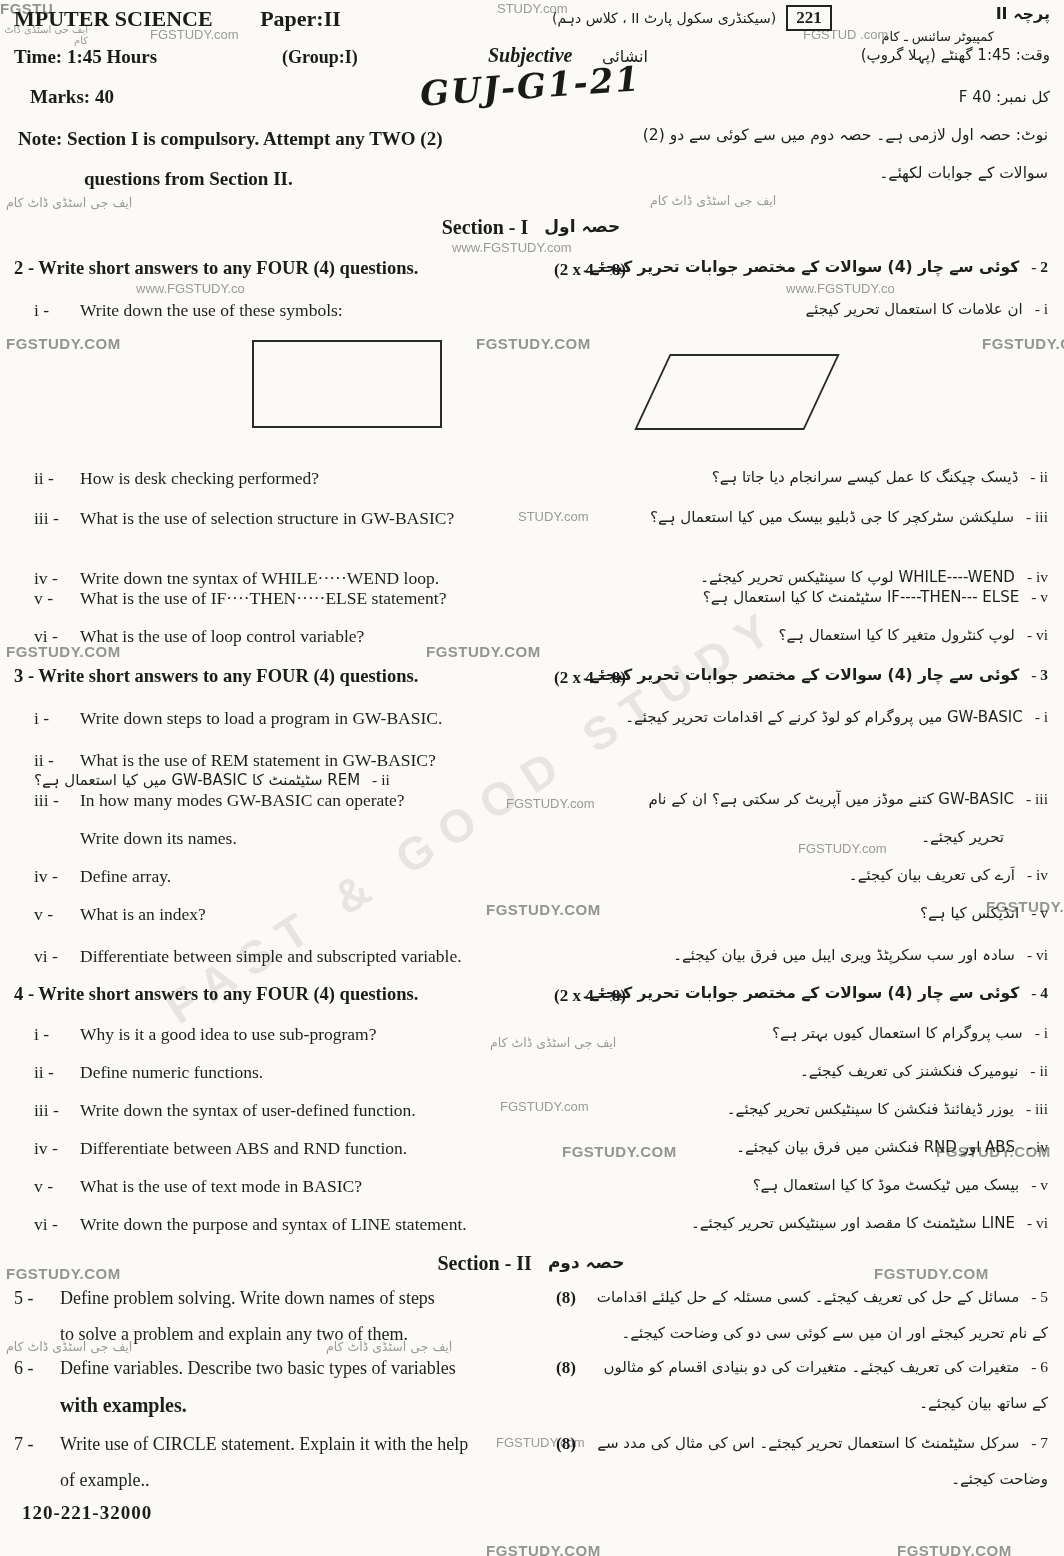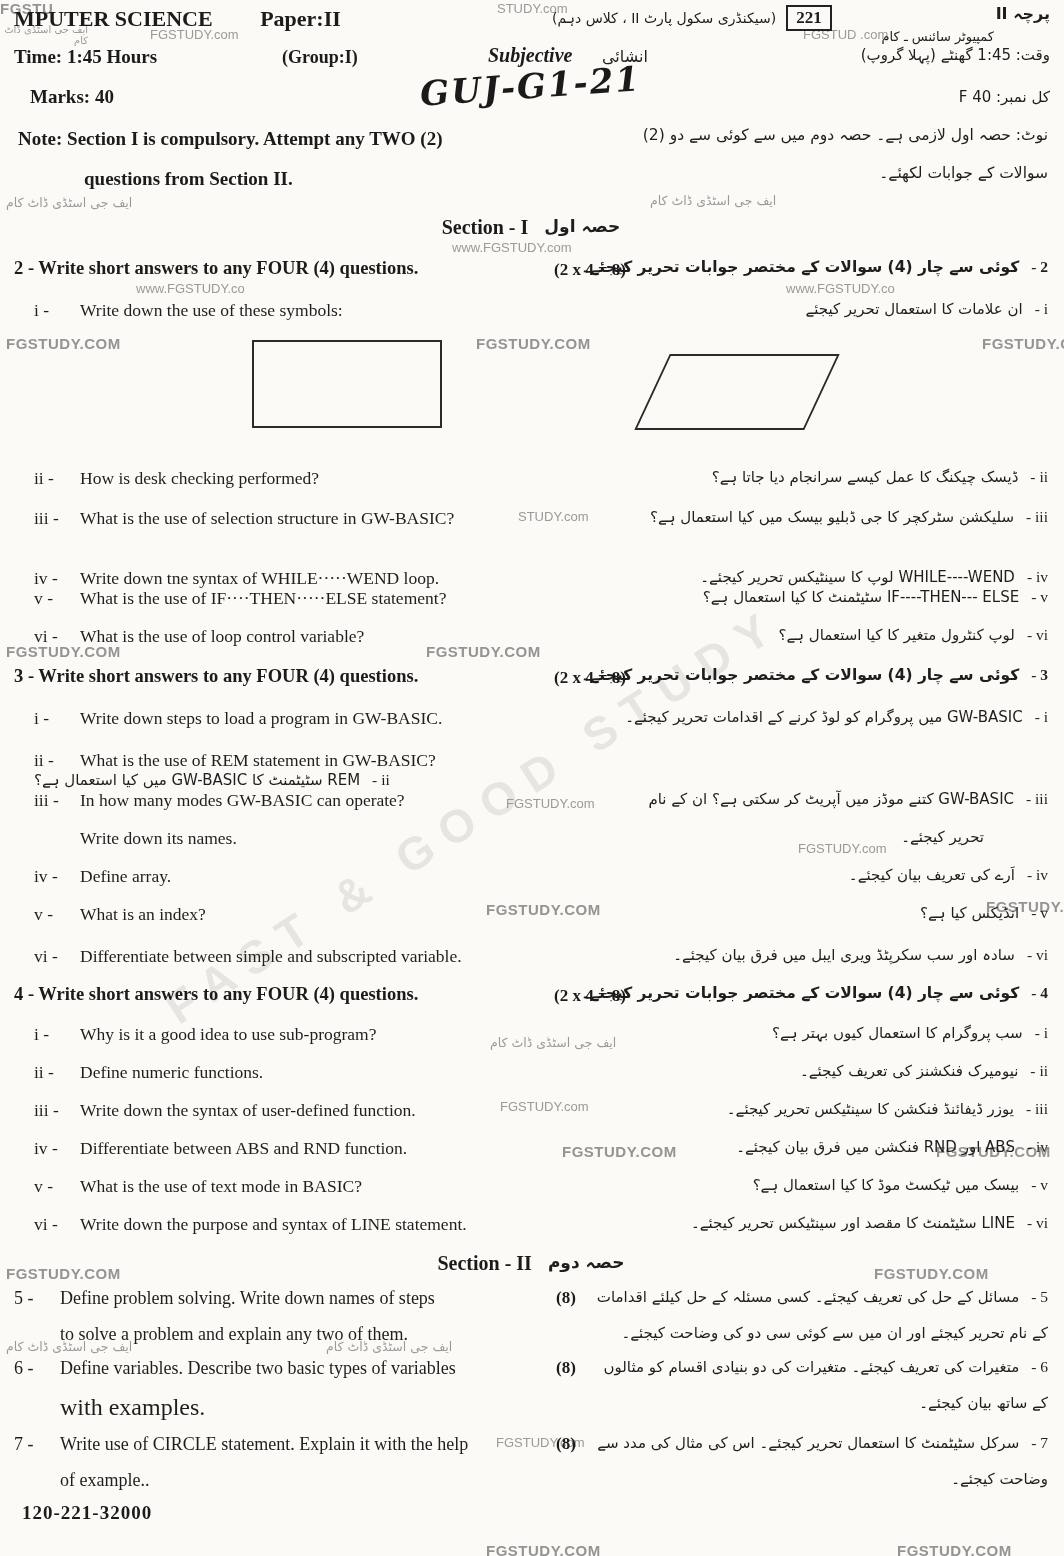--- a/index.html
+++ b/index.html
@@ -202,21 +202,21 @@
   </div>
   <div class="row item" style="top:790px;">
     <span class="en-t"><span class="qnum">iii -</span><span>In how many modes GW-BASIC can operate?</span></span>
     <span class="uritem">
         <span class="ur">GW-BASIC کتنے موڈز میں آپریٹ کر سکتی ہے؟ ان کے نام</span>
         <span class="urnum">- iii</span>
       </span>
   </div>
   <div class="row" style="top:828px; left:80px;">
     <span class="en-t">Write down its names.</span>
-    <span class="ur" style="margin-right:64px;">تحریر کیجئے۔</span>
+    <span class="ur" style="margin-right:44px;">تحریر کیجئے۔</span>
   </div>
   <div class="row item" style="top:866px;">
     <span class="en-t"><span class="qnum">iv -</span><span>Define array.</span></span>
     <span class="uritem">
         <span class="ur">اَرے کی تعریف بیان کیجئے۔</span>
         <span class="urnum">- iv</span>
       </span>
   </div>
   <div class="row item" style="top:904px;">
     <span class="en-t"><span class="qnum">v -</span><span>What is an index?</span></span>
@@ -305,21 +305,21 @@
 
   <div class="row" style="top:1358px;">
     <span class="en-t" style="font-size:18px;"><span class="qnum">6 -</span><span>Define variables. Describe two basic types of variables</span></span>
     <span class="abs b" style="left:542px; top:0; font-size:17px;">(8)</span>
     <span class="uritem">
         <span class="ur">متغیرات کی تعریف کیجئے۔ متغیرات کی دو بنیادی اقسام کو مثالوں</span>
         <span class="urnum">- 6</span>
       </span>
   </div>
   <div class="row" style="top:1394px; left:60px;">
-    <span class="en-t" style="font-size:24px;">with examples.</span>
+    <span class="en-t" style="font-size:20px;font-weight:bold;">with examples.</span>
     <span class="ur">کے ساتھ بیان کیجئے۔</span>
   </div>
 
   <div class="row" style="top:1434px;">
     <span class="en-t" style="font-size:18px;"><span class="qnum">7 -</span><span>Write use of CIRCLE statement. Explain it with the help</span></span>
     <span class="abs b" style="left:542px; top:0; font-size:17px;">(8)</span>
     <span class="uritem">
         <span class="ur">سرکل سٹیٹمنٹ کا استعمال تحریر کیجئے۔ اس کی مثال کی مدد سے</span>
         <span class="urnum">- 7</span>
       </span>

